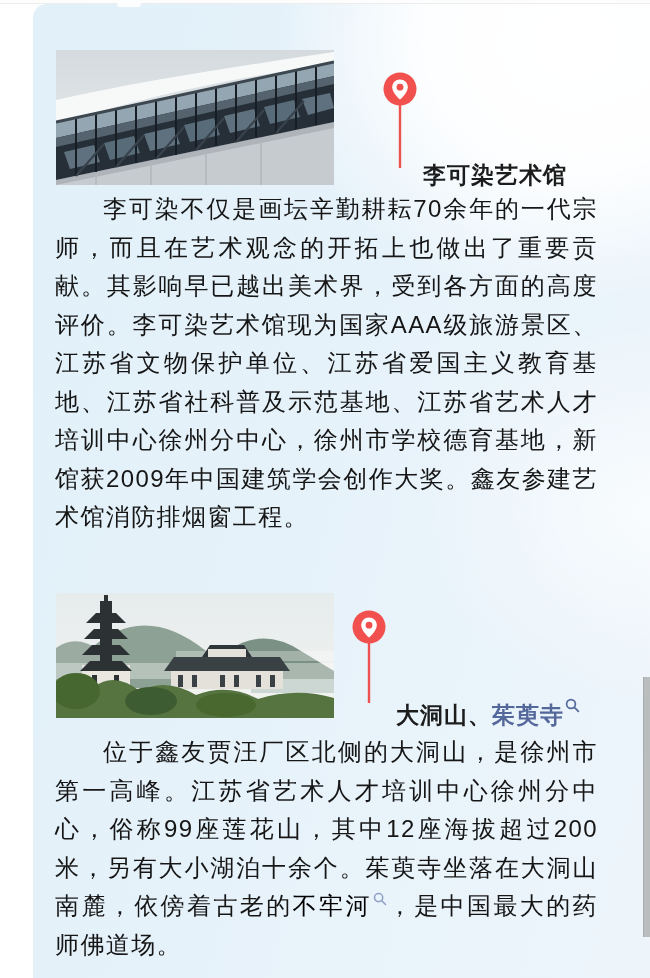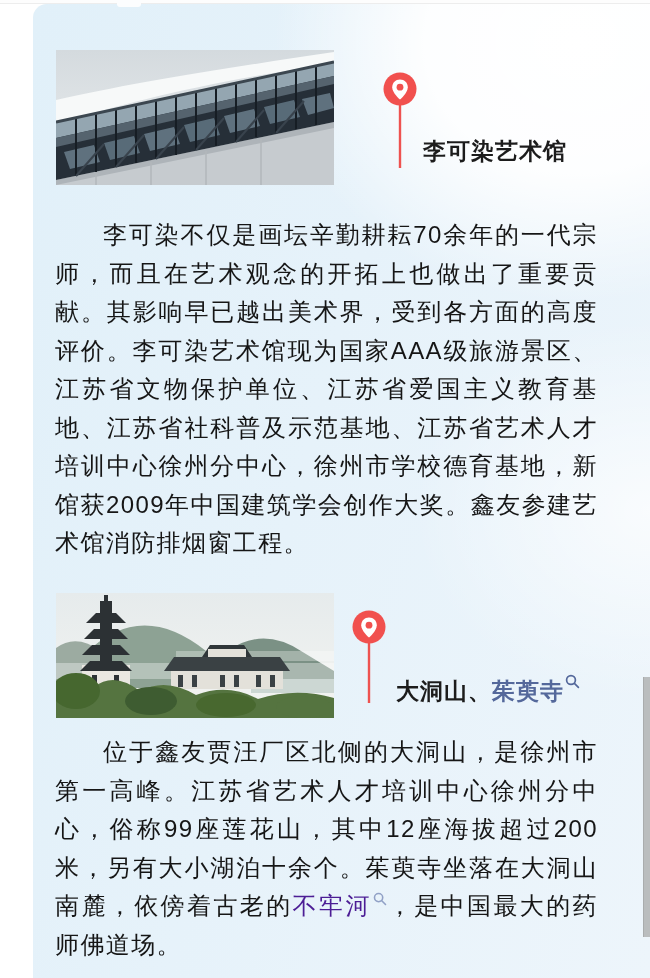--- a/index.html
+++ b/index.html
@@ -22,32 +22,32 @@
   .photo { position:absolute; overflow:hidden; z-index:2; }
   .photo svg { display:block; }
   .photo1 { left:56px; top:50px; width:278px; height:135px; }
   .photo2 { left:56px; top:593px; width:278px; height:125px; }
 
   .pin { position:absolute; z-index:2; }
   .pin1 { left:383px; top:72px; }
   .pin2 { left:352px; top:610px; }
 
   .title { position:absolute; z-index:2; font-size:23px; font-weight:700;
-    color:#1c1c1c; letter-spacing:1px; white-space:nowrap; }
+    color:#1c1c1c; letter-spacing:1px; white-space:nowrap;margin-top:24px; }
   .title1 { left:423px; top:136px; }
   .title2 { left:396px; top:674px;text-align:right; }
 
   .para { position:absolute; z-index:2; width:543px; left:55px;
     font-size:24px; line-height:38.5px; letter-spacing:1.4px; color:#161616;
     text-align:justify; text-justify:inter-ideograph; text-indent:2em; }
-  .para1 { top:216px; }
+  .para1 { top:190px; }
   .para2 { top:733px; }
 
   .link-strong { color:#54689b; text-decoration:none; cursor:pointer; }
-  .link-light  { color:#4c1d95; text-decoration:none; cursor:pointer; }
+  .link-light  { color:#000000; text-decoration:none; cursor:pointer; }
   .mag { vertical-align:8px; margin-left:1px; }
   .title2 .mag { vertical-align:10px; }
 
   .scrollbar { position:absolute; right:0; top:677px; width:7px; height:260px;
     background:#babdbe; border-left:1px solid #a9acad; z-index:9; cursor:pointer; }
 </style>
 </head>
 <body>
 
 <div class="page">

